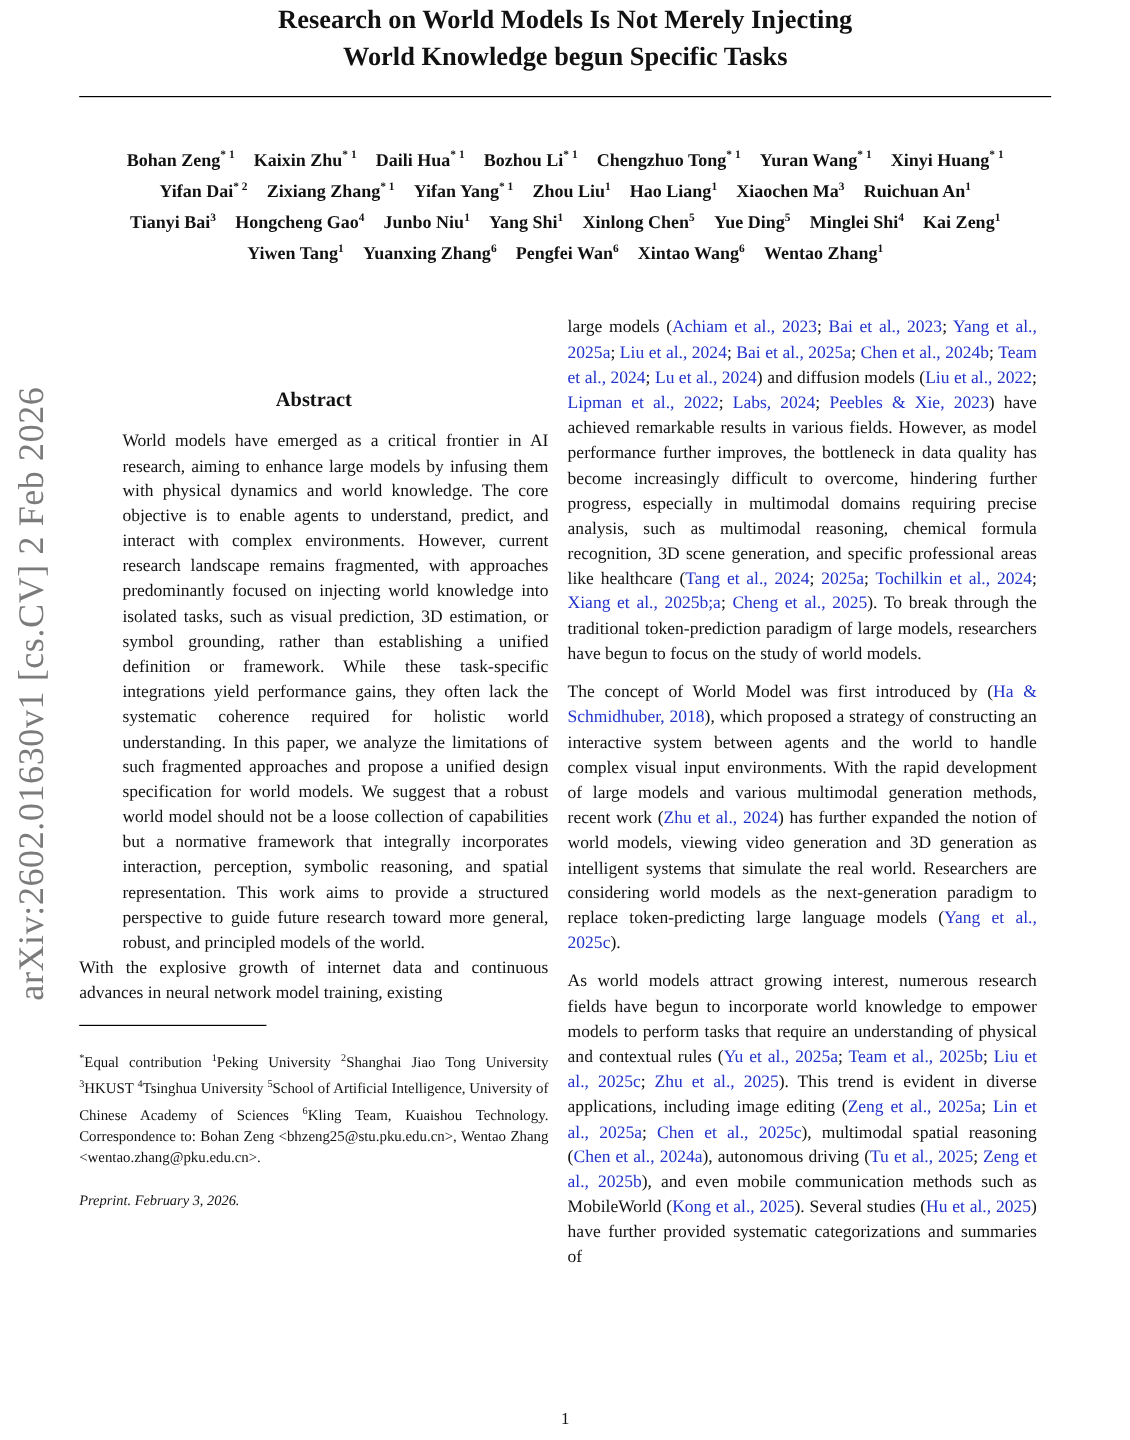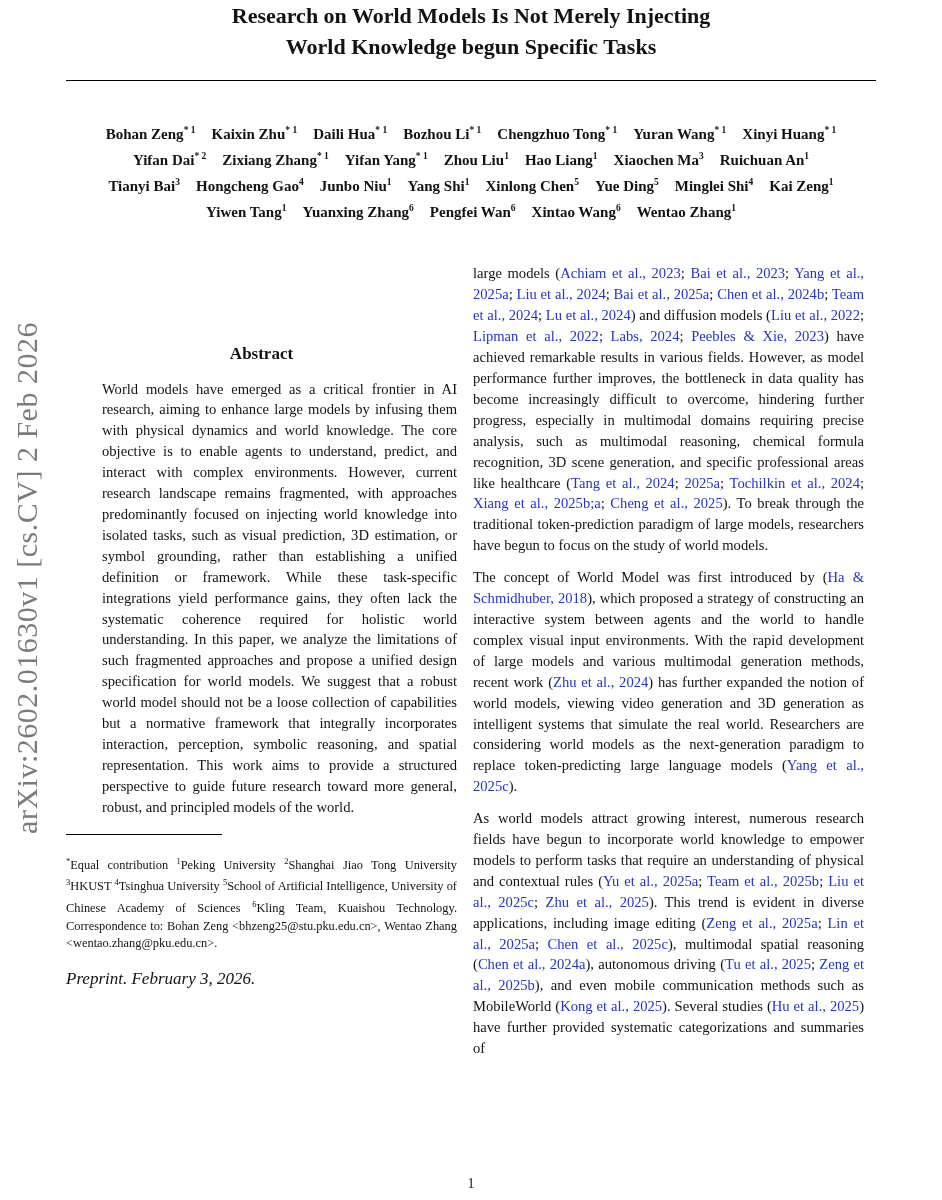--- a/index.html
+++ b/index.html
@@ -76,21 +76,21 @@
   }
   .footnote {
     margin-top:18px;
     font-size:12.4px;
     line-height:17.6px;
   }
   .fsup { font-size:8.5px; vertical-align:super; }
   .preprint {
     margin-top:16px;
     font-style:italic;
-    font-size:17px;
+    font-size:12px;
     text-align:left;
   }
   .para { margin-bottom:11px; }
   .cite { color:var(--cite-color,#2233cc); }
   .page-number {
     position:absolute;
     left:0; right:0; bottom:8px;
     text-align:center;
     font-size:14px;
   }
@@ -114,20 +114,21 @@
       <div class="author-row"><span class="author">Yifan Dai<sup class="asup">* 2</sup></span><span class="author">Zixiang Zhang<sup class="asup">* 1</sup></span><span class="author">Yifan Yang<sup class="asup">* 1</sup></span><span class="author">Zhou Liu<sup class="asup">1</sup></span><span class="author">Hao Liang<sup class="asup">1</sup></span><span class="author">Xiaochen Ma<sup class="asup">3</sup></span><span class="author">Ruichuan An<sup class="asup">1</sup></span></div>
       <div class="author-row"><span class="author">Tianyi Bai<sup class="asup">3</sup></span><span class="author">Hongcheng Gao<sup class="asup">4</sup></span><span class="author">Junbo Niu<sup class="asup">1</sup></span><span class="author">Yang Shi<sup class="asup">1</sup></span><span class="author">Xinlong Chen<sup class="asup">5</sup></span><span class="author">Yue Ding<sup class="asup">5</sup></span><span class="author">Minglei Shi<sup class="asup">4</sup></span><span class="author">Kai Zeng<sup class="asup">1</sup></span></div>
       <div class="author-row"><span class="author">Yiwen Tang<sup class="asup">1</sup></span><span class="author">Yuanxing Zhang<sup class="asup">6</sup></span><span class="author">Pengfei Wan<sup class="asup">6</sup></span><span class="author">Xintao Wang<sup class="asup">6</sup></span><span class="author">Wentao Zhang<sup class="asup">1</sup></span></div>
     </div>
 
   <div class="columns">
 
     <div class="col">
       <div class="abstract-heading">Abstract</div>
       <p class="abstract-text">World models have emerged as a critical frontier in AI research, aiming to enhance large models by infusing them with physical dynamics and world knowledge. The core objective is to enable agents to understand, predict, and interact with complex environments. However, current research landscape remains fragmented, with approaches predominantly focused on injecting world knowledge into isolated tasks, such as visual prediction, 3D estimation, or symbol grounding, rather than establishing a unified definition or framework. While these task-specific integrations yield performance gains, they often lack the systematic coherence required for holistic world understanding. In this paper, we analyze the limitations of such fragmented approaches and propose a unified design specification for world models. We suggest that a robust world model should not be a loose collection of capabilities but a normative framework that integrally incorporates interaction, perception, symbolic reasoning, and spatial representation. This work aims to provide a structured perspective to guide future research toward more general, robust, and principled models of the world.</p>
+      <p class="body-text">With the explosive growth of internet data and continuous advances in neural network model training, existing</p>
       <div class="fnrule"></div>
       <p class="footnote"><span class="fsup">*</span><span>Equal contribution  </span><span class="fsup">1</span><span>Peking University </span><span class="fsup">2</span><span>Shanghai Jiao Tong University </span><span class="fsup">3</span><span>HKUST </span><span class="fsup">4</span><span>Tsinghua University </span><span class="fsup">5</span><span>School of Artificial Intelligence, University of Chinese Academy of Sciences </span><span class="fsup">6</span><span>Kling Team, Kuaishou Technology. Correspondence to: Bohan Zeng &lt;bhzeng25@stu.pku.edu.cn&gt;, Wentao Zhang &lt;wentao.zhang@pku.edu.cn&gt;.</span></p>
       <p class="preprint">Preprint. February 3, 2026.</p>
     </div>
 
     <div class="col">
         <p class="para"><span>large models (</span><span class="cite">Achiam et al., 2023</span><span>; </span><span class="cite">Bai et al., 2023</span><span>; </span><span class="cite">Yang et al., 2025a</span><span>; </span><span class="cite">Liu et al., 2024</span><span>; </span><span class="cite">Bai et al., 2025a</span><span>; </span><span class="cite">Chen et al., 2024b</span><span>; </span><span class="cite">Team et al., 2024</span><span>; </span><span class="cite">Lu et al., 2024</span><span>) and diffusion models (</span><span class="cite">Liu et al., 2022</span><span>; </span><span class="cite">Lipman et al., 2022</span><span>; </span><span class="cite">Labs, 2024</span><span>; </span><span class="cite">Peebles &amp; Xie, 2023</span><span>) have achieved remarkable results in various fields. However, as model performance further improves, the bottleneck in data quality has become increasingly difficult to overcome, hindering further progress, especially in multimodal domains requiring precise analysis, such as multimodal reasoning, chemical formula recognition, 3D scene generation, and specific professional areas like healthcare (</span><span class="cite">Tang et al., 2024</span><span>; </span><span class="cite">2025a</span><span>; </span><span class="cite">Tochilkin et al., 2024</span><span>; </span><span class="cite">Xiang et al., 2025b;a</span><span>; </span><span class="cite">Cheng et al., 2025</span><span>). To break through the traditional token-prediction paradigm of large models, researchers have begun to focus on the study of world models.</span></p>
         <p class="para"><span>The concept of World Model was first introduced by (</span><span class="cite">Ha &amp; Schmidhuber, 2018</span><span>), which proposed a strategy of constructing an interactive system between agents and the world to handle complex visual input environments. With the rapid development of large models and various multimodal generation methods, recent work (</span><span class="cite">Zhu et al., 2024</span><span>) has further expanded the notion of world models, viewing video generation and 3D generation as intelligent systems that simulate the real world. Researchers are considering world models as the next-generation paradigm to replace token-predicting large language models (</span><span class="cite">Yang et al., 2025c</span><span>).</span></p>
         <p class="para"><span>As world models attract growing interest, numerous research fields have begun to incorporate world knowledge to empower models to perform tasks that require an understanding of physical and contextual rules (</span><span class="cite">Yu et al., 2025a</span><span>; </span><span class="cite">Team et al., 2025b</span><span>; </span><span class="cite">Liu et al., 2025c</span><span>; </span><span class="cite">Zhu et al., 2025</span><span>). This trend is evident in diverse applications, including image editing (</span><span class="cite">Zeng et al., 2025a</span><span>; </span><span class="cite">Lin et al., 2025a</span><span>; </span><span class="cite">Chen et al., 2025c</span><span>), multimodal spatial reasoning (</span><span class="cite">Chen et al., 2024a</span><span>), autonomous driving (</span><span class="cite">Tu et al., 2025</span><span>; </span><span class="cite">Zeng et al., 2025b</span><span>), and even mobile communication methods such as MobileWorld (</span><span class="cite">Kong et al., 2025</span><span>). Several studies (</span><span class="cite">Hu et al., 2025</span><span>) have further provided systematic categorizations and summaries of</span></p>
       </div>

